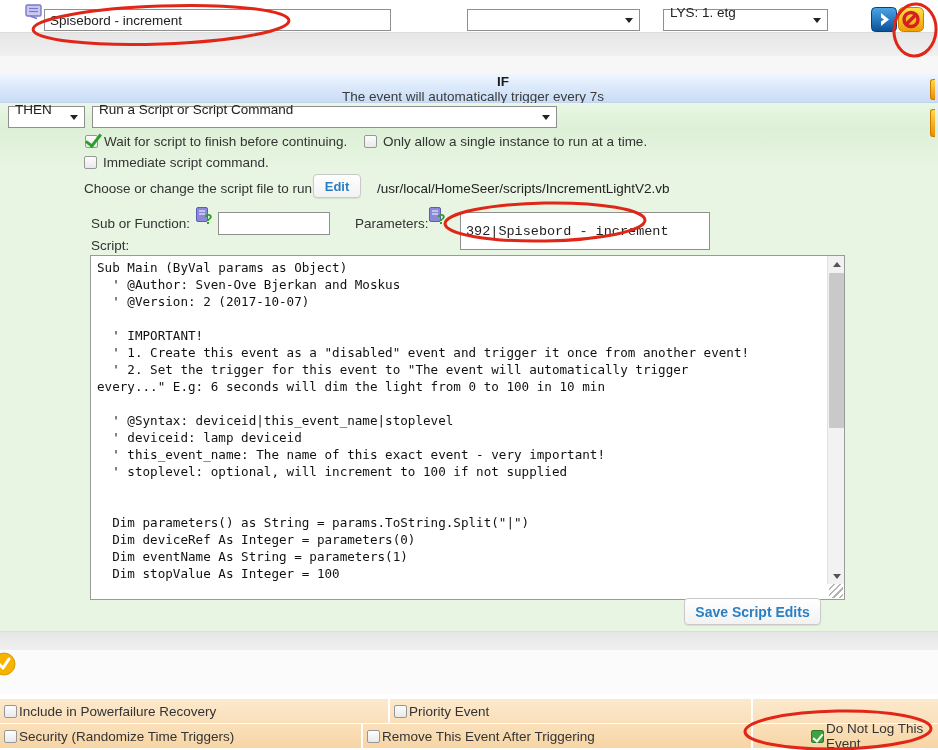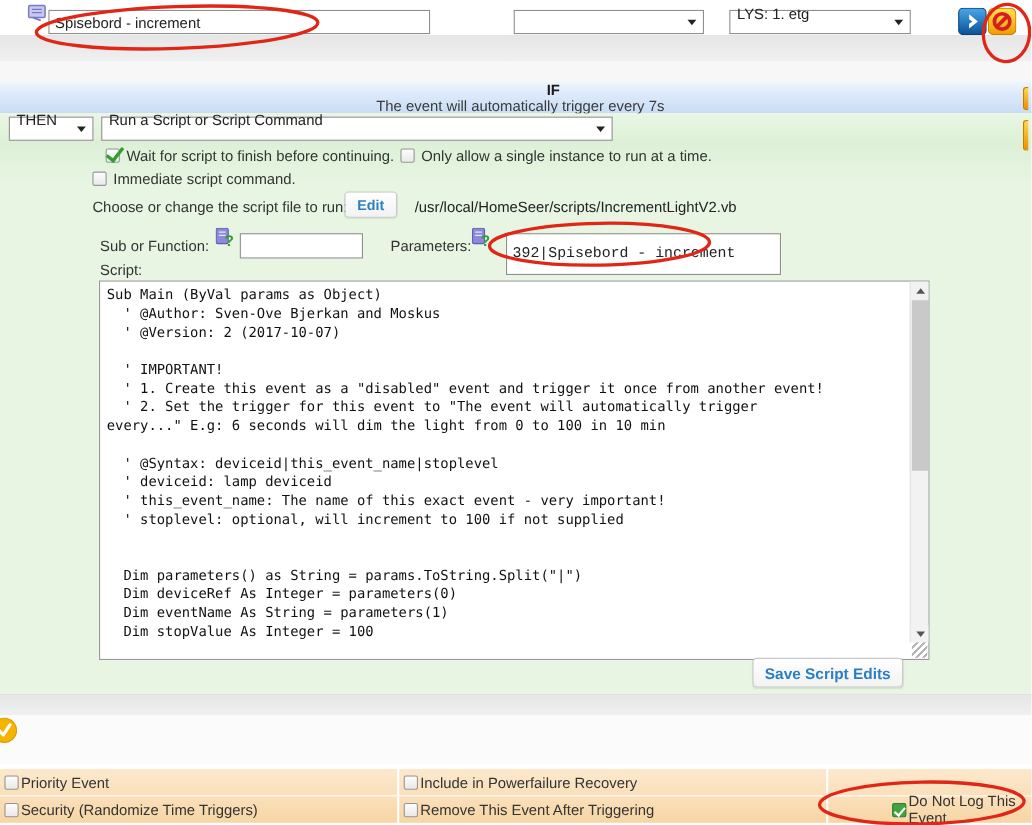--- a/index.html
+++ b/index.html
@@ -167,21 +167,21 @@
   <div class="sel" style="left:8px; top:106px; width:77px;">
     <span>THEN</span>
     <span class="arrow"></span>
   </div>
 
   <div class="sel" style="left:92px; top:106px; width:465px;">
     <span>Run a Script or Script Command</span>
     <span class="arrow"></span>
   </div>
 
-  <div class="cb-row" style="left:96px; top:134px;">
+  <div class="cb-row" style="left:85px; top:134px;">
     <span class="cb cb-checked"></span>
     <span>Wait for script to finish before continuing.</span>
   </div>
   <div class="cb-row" style="left:364px; top:134px;">
     <span class="cb"></span>
     <span>Only allow a single instance to run at a time.</span>
   </div>
   <div class="cb-row" style="left:84px; top:155px;">
     <span class="cb"></span>
     <span>Immediate script command.</span>
@@ -250,27 +250,27 @@
   <div class="opt-head">
     <svg class="abs" style="left:-8px; top:2px;" width="24" height="24" viewBox="0 0 24 24">
       <circle cx="12" cy="12" r="11" fill="#f5b400" stroke="#d89c00"></circle>
       <path d="M7 12 L11 16 L17 7" fill="none" stroke="#ffffff" stroke-width="3" stroke-linecap="round" stroke-linejoin="round"></path>
     </svg>
 
   </div>
 
   <div class="opt-table">
     <div class="opt-row opt-row1">
+      <div class="opt-cell c2">
+        <span class="cb"></span>
+        <span>Include in Powerfailure Recovery</span>
+      </div>
       <div class="opt-cell c1">
         <span class="cb"></span>
         <span>Priority Event</span>
-      </div>
-      <div class="opt-cell c2">
-        <span class="cb"></span>
-        <span>Include in Powerfailure Recovery</span>
       </div>
       <div class="opt-cell c3"></div>
     </div>
     <div class="opt-row opt-row2">
       <div class="opt-cell c1">
         <span class="cb"></span>
         <span>Security (Randomize Time Triggers)</span>
       </div>
       <div class="opt-cell c2">
         <span class="cb"></span>

